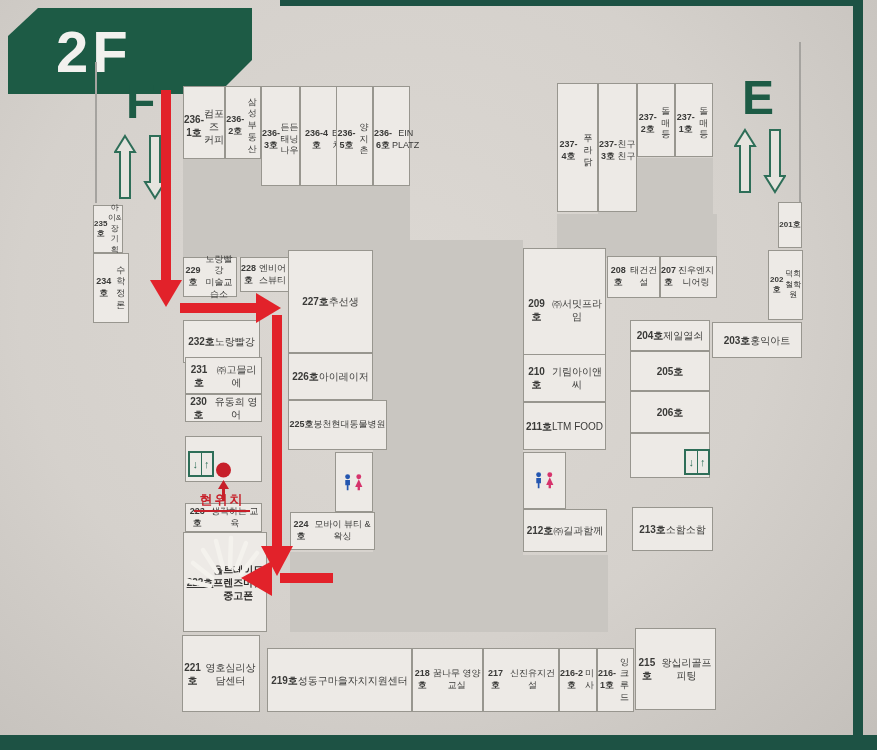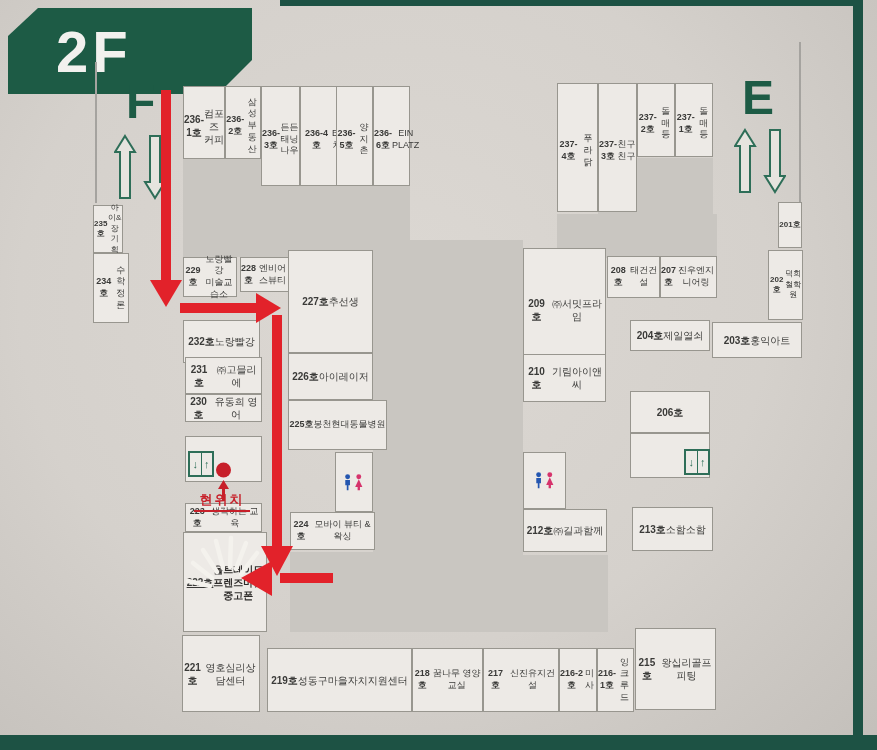--- a/index.html
+++ b/index.html
@@ -188,20 +188,24 @@
     </div>
 
   <div class="room" style="left:523px;top:248px;width:83px;height:124px">
       <span class="no">209호</span>
       <span class="nm">㈜서밋프라임</span>
     </div>
   <div class="room" style="left:523px;top:354px;width:83px;height:48px">
       <span class="no">210호</span>
       <span class="nm">기림아이앤씨</span>
     </div>
+  <div class="room" style="left:523px;top:402px;width:83px;height:48px">
+      <span class="no">211호</span>
+      <span class="nm">LTM FOOD</span>
+    </div>
   <div class="room" style="left:523px;top:452px;width:43px;height:57px">
     <svg width="24" height="17" viewBox="0 0 22 16">
       <circle cx="5" cy="2.6" r="2.3" fill="#2456b0"></circle>
       <path d="M2.8,5.6 h4.4 v5 h-1.4 v4.6 h-1.6 v-4.6 h-1.4 z" fill="#2456b0"></path>
       <circle cx="15.5" cy="2.6" r="2.3" fill="#d6336c"></circle>
       <path d="M15.5,5 l3.4,7.2 h-2.3 v3 h-2.2 v-3 h-2.3 z" fill="#d6336c"></path>
     </svg>
   </div>
   <div class="room" style="left:523px;top:509px;width:84px;height:43px">
       <span class="no">212호</span>
@@ -212,20 +216,24 @@
       <span class="no">208호</span>
       <span class="nm">태건건설</span>
     </div>
   <div class="room f9" style="left:660px;top:256px;width:57px;height:42px">
       <span class="no">207호</span>
       <span class="nm">진우엔지니어링</span>
     </div>
   <div class="room" style="left:630px;top:320px;width:80px;height:31px">
       <span class="no">204호</span>
       <span class="nm">제일열쇠</span>
+    </div>
+  <div class="room" style="left:630px;top:351px;width:80px;height:40px">
+      <span class="no">205호</span>
+      <span class="nm"></span>
     </div>
   <div class="room" style="left:630px;top:391px;width:80px;height:42px">
       <span class="no">206호</span>
       <span class="nm"></span>
     </div>
   <div class="room" style="left:630px;top:433px;width:80px;height:45px"></div>
   <div class="room" style="left:712px;top:322px;width:90px;height:36px">
       <span class="no">203호</span>
       <span class="nm">홍익아트</span>
     </div>

